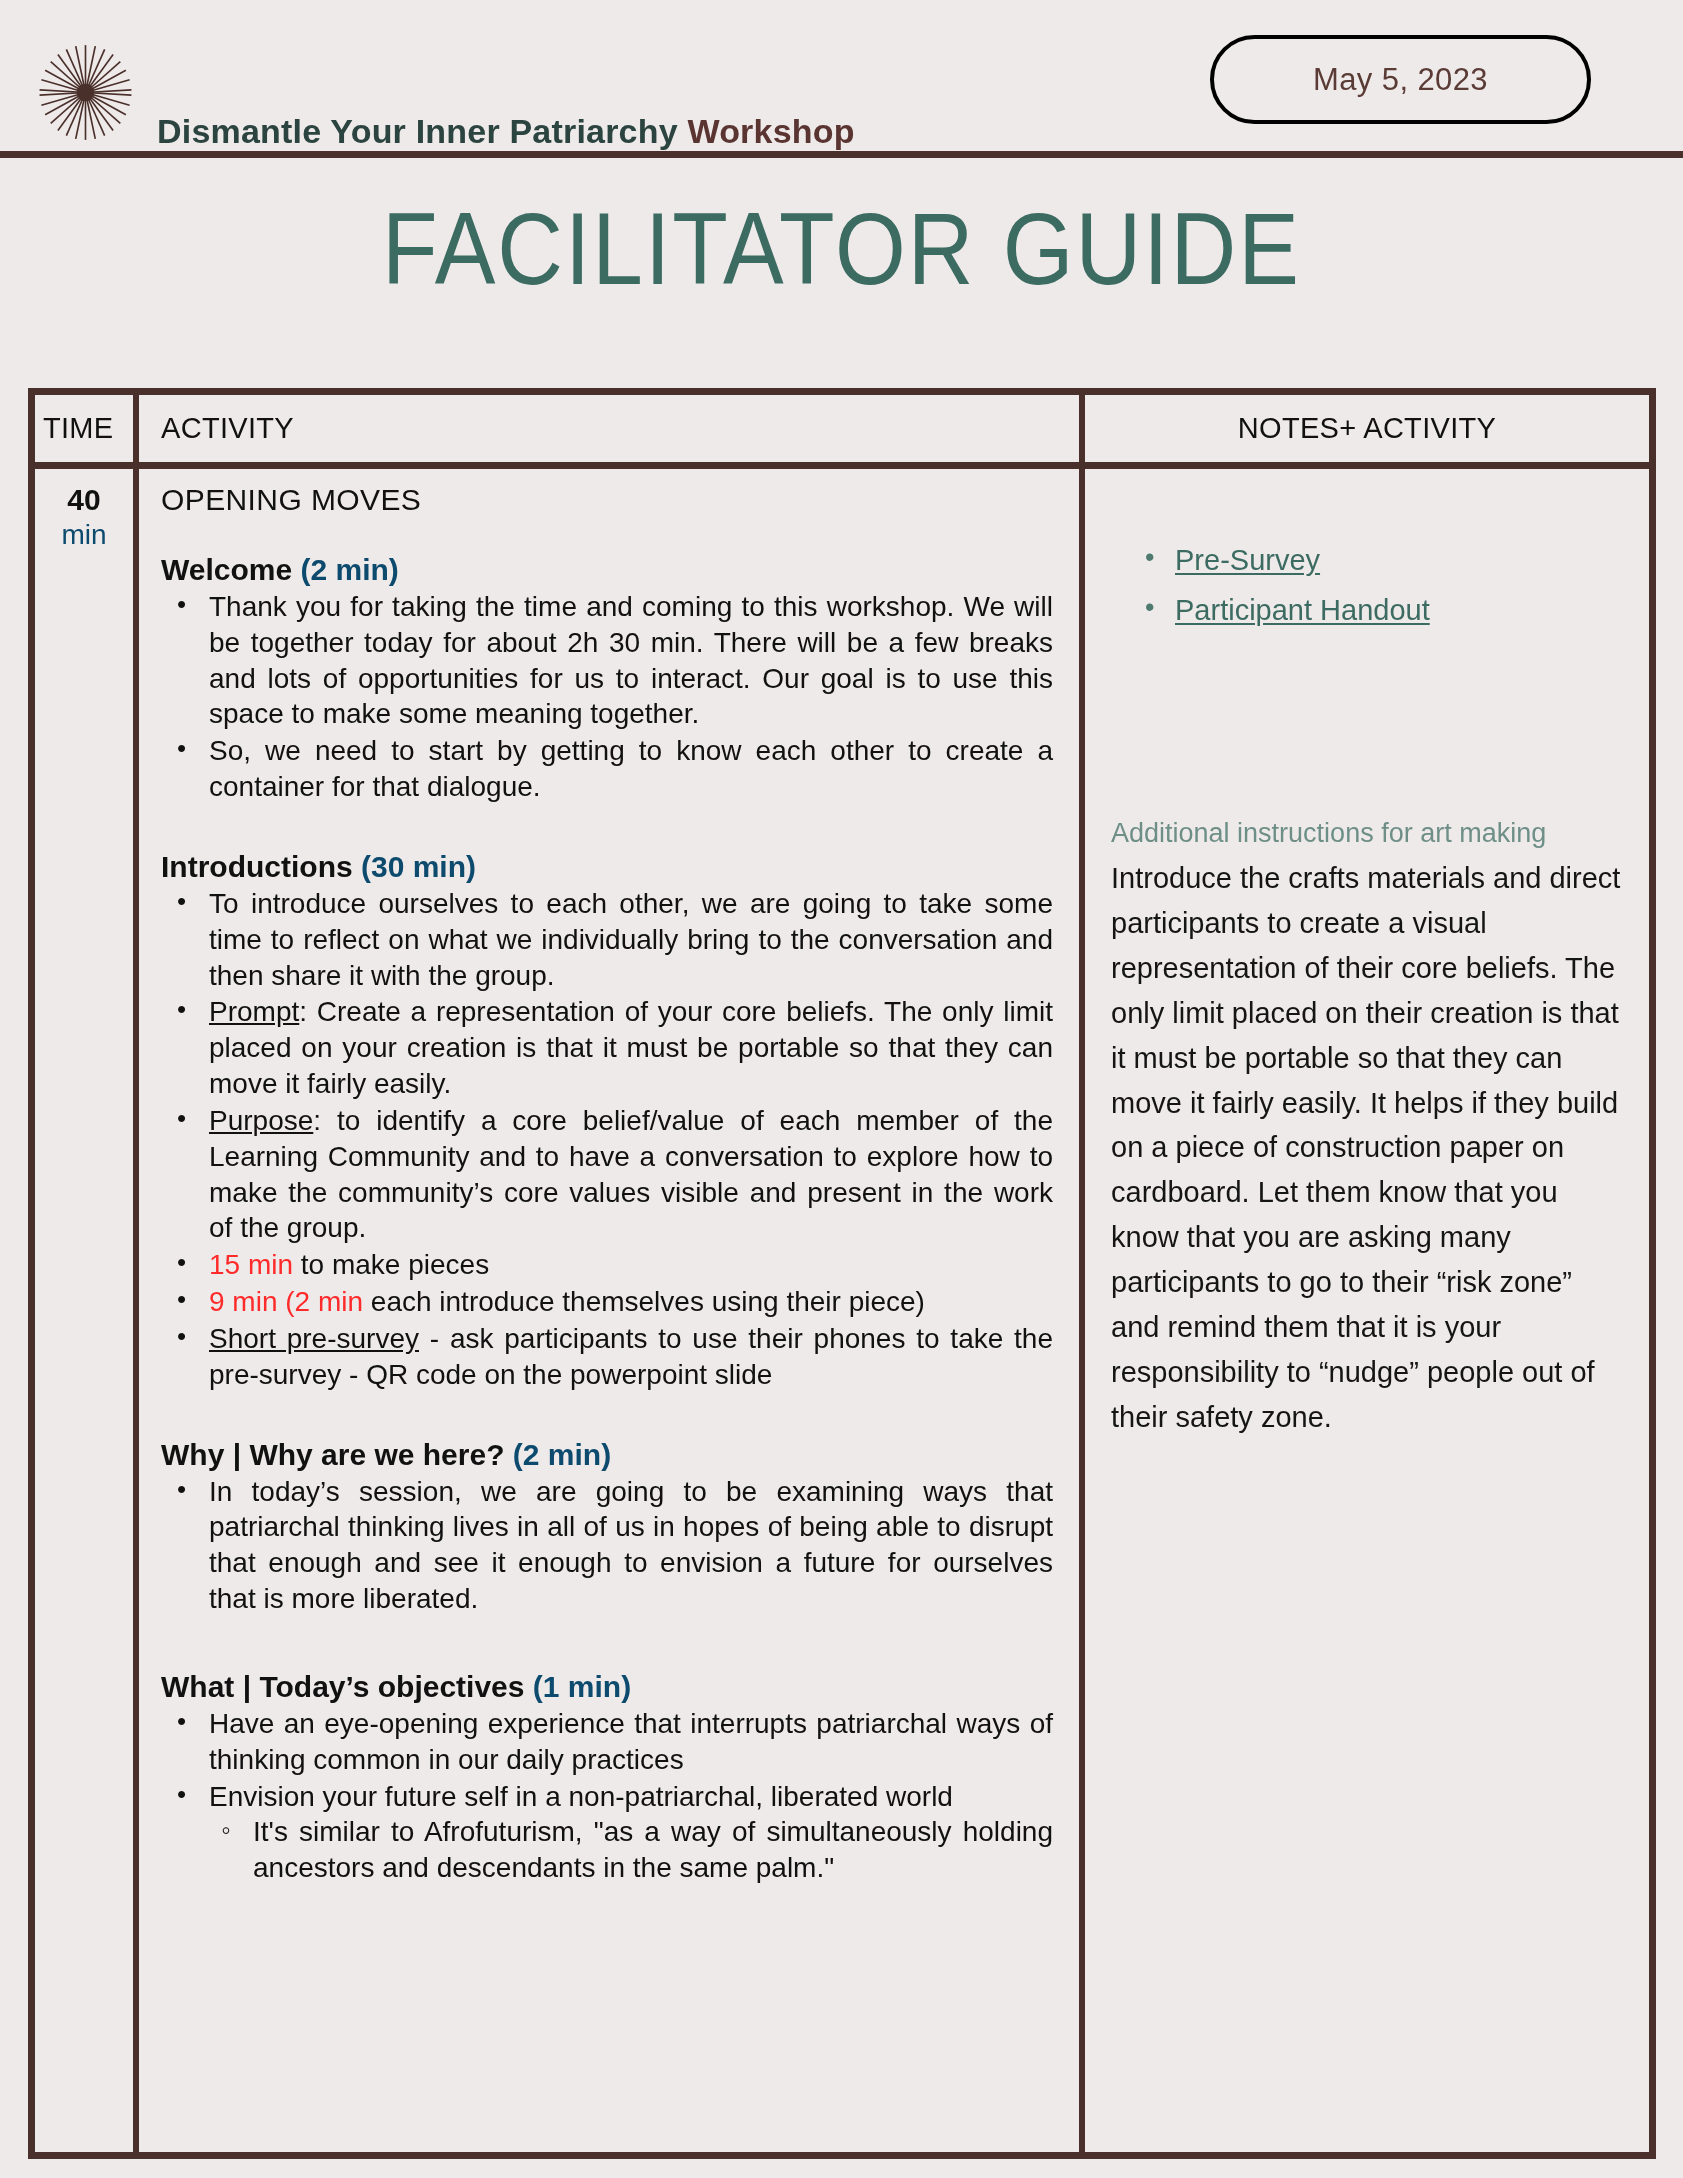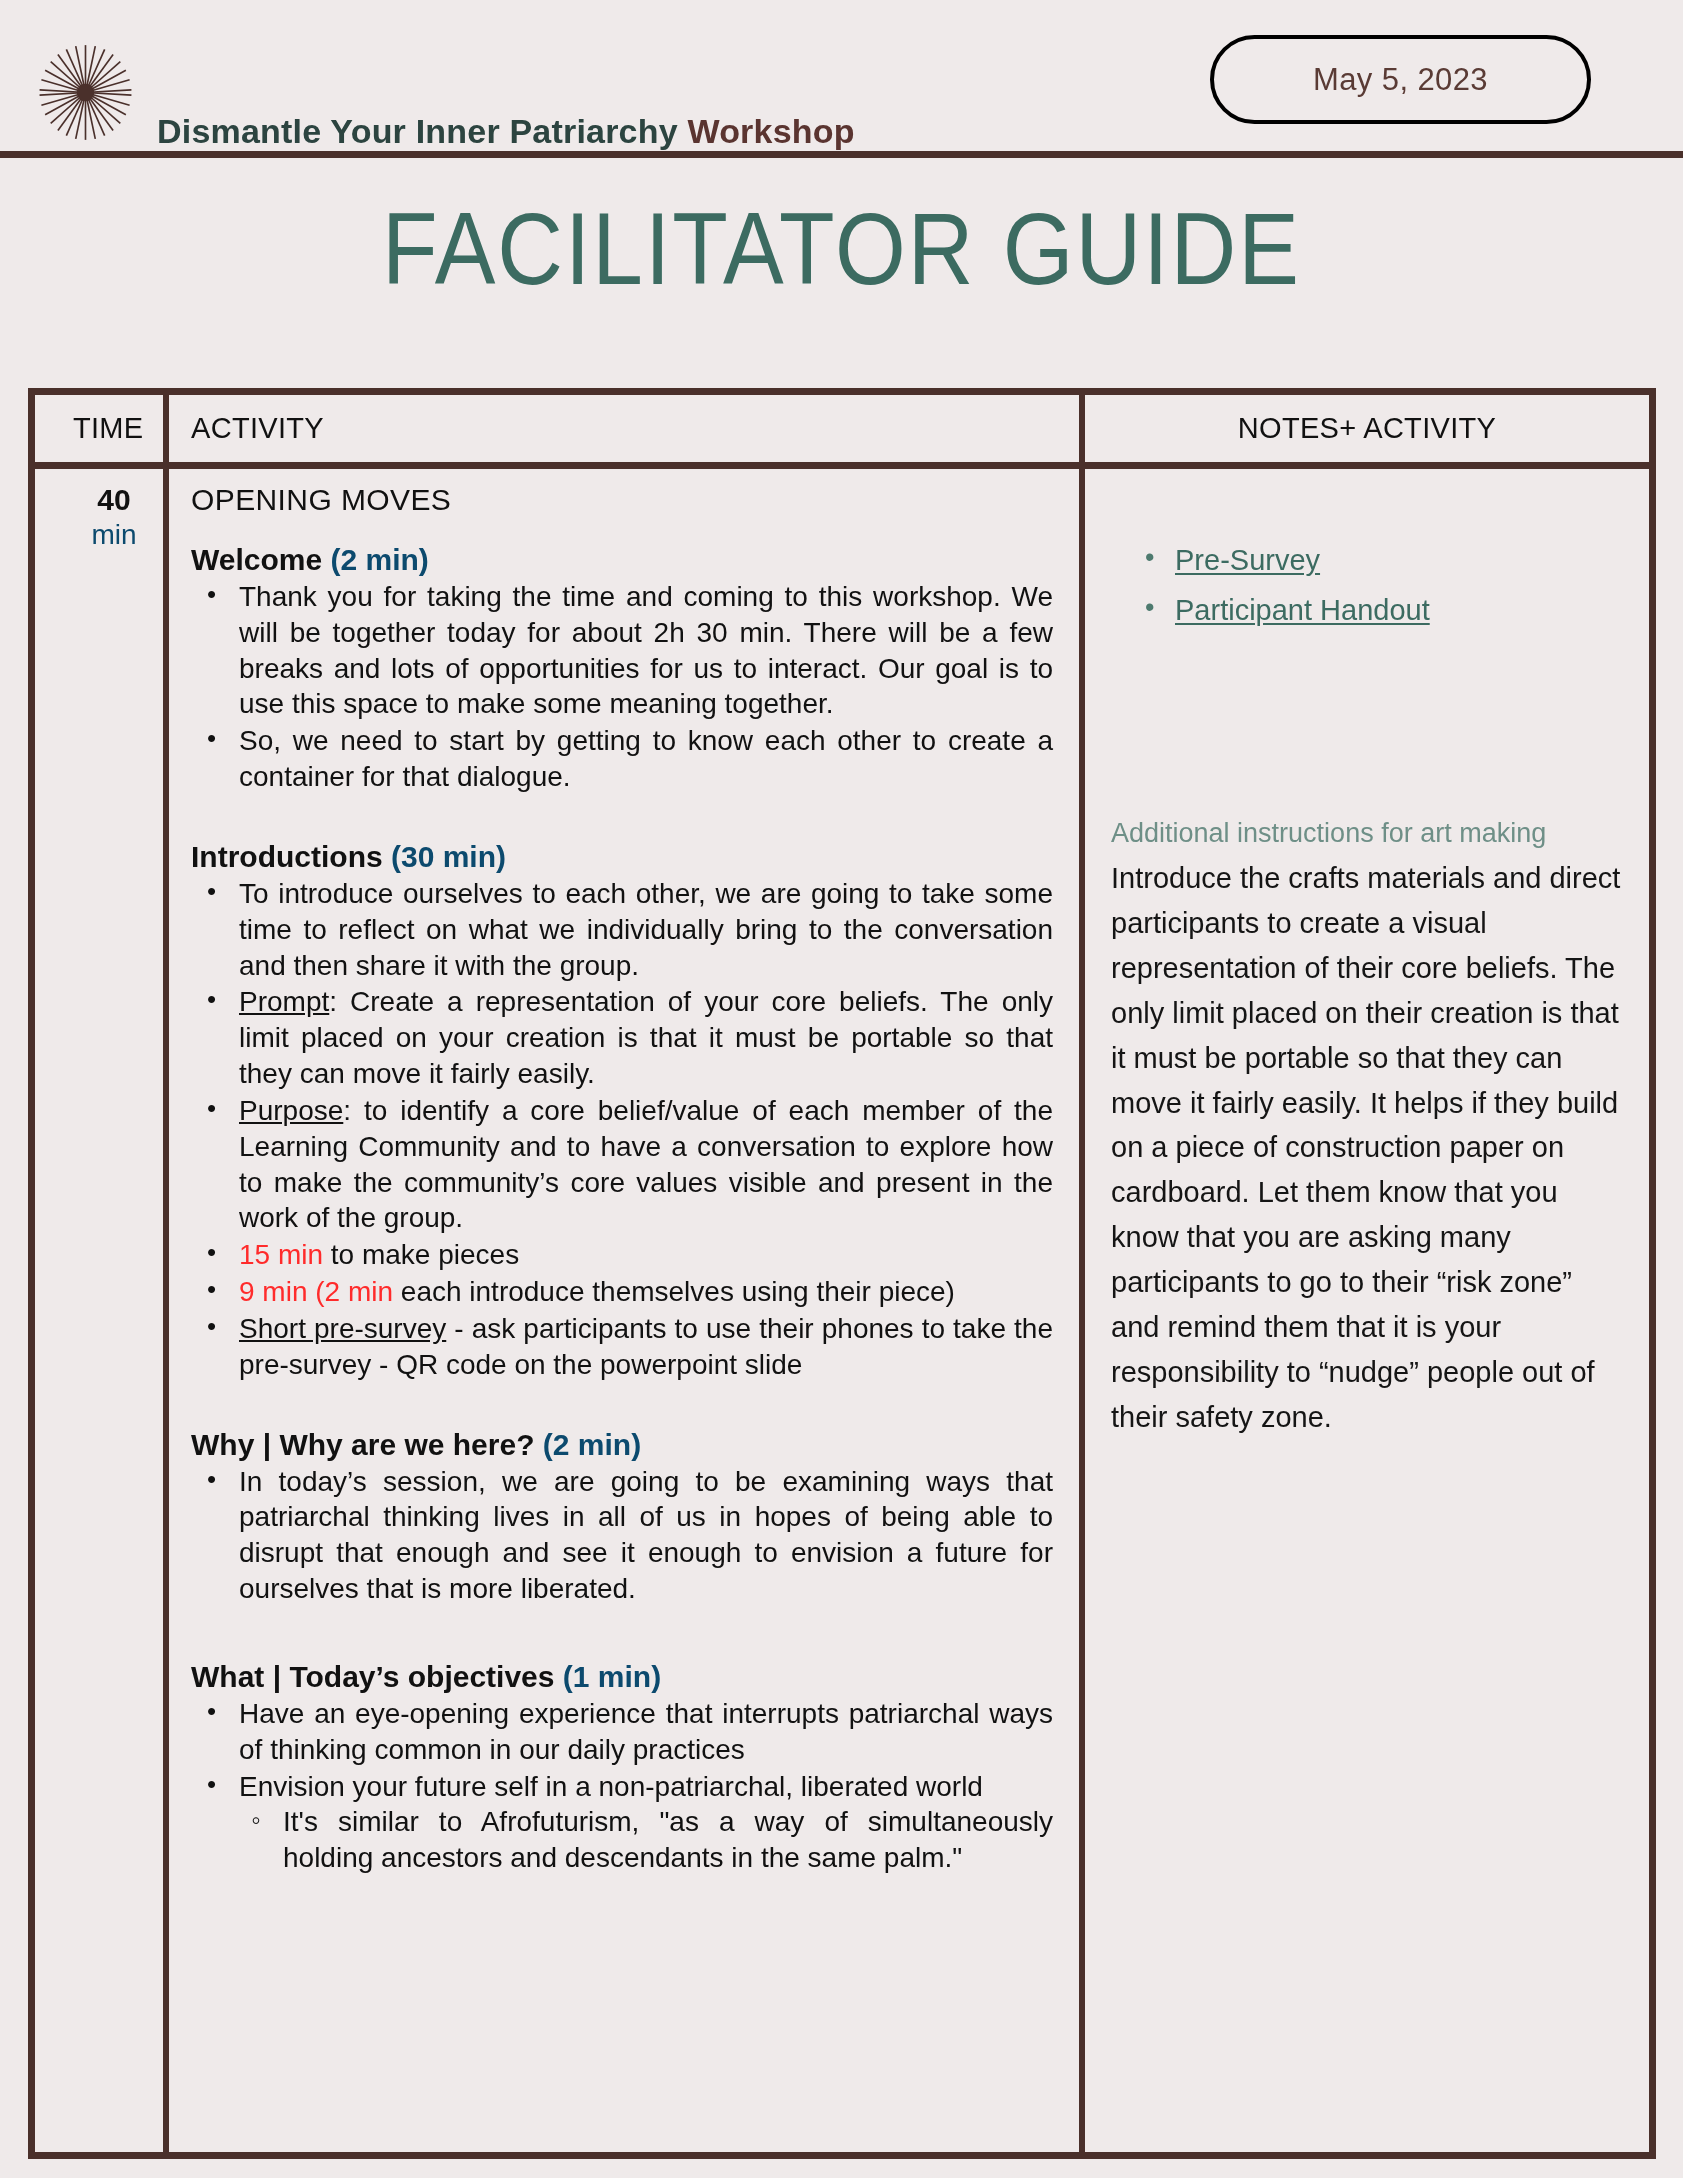--- a/index.html
+++ b/index.html
@@ -82,21 +82,21 @@
   
   .tbl {
     position: absolute;
     left: 28px;
     top: 388px;
     width: 1628px;
     border: 7px solid #4A302B;
     background: #EFEAEA;
   }
 
-  .tbl-row { display: flex; padding-left: 30px; }
+  .tbl-row { display: flex; }
 
   .c-time {
     flex: 0 0 104px;
     border-right: 6px solid #4A302B;
     padding: 14px 8px 10px 8px;
   }
   .c-act {
     flex: 1 1 auto;
     border-right: 6px solid #4A302B;
     padding: 14px 26px 20px 22px;
@@ -137,21 +137,21 @@
     color: #0c4a6e;
     text-align: center;
     line-height: 1.2;
   }
 
   
   .sec-title {
     font-size: 30px;
     color: #111;
     letter-spacing: 0.4px;
-    margin-bottom: 26px;
+    margin-bottom: 36px;
   }
   .sub-head {
     font-size: 30px;
     font-weight: bold;
     color: #111;
     margin-top: 22px;
     margin-bottom: 2px;
   }
   .sub-head .mins { color: #0c4a6e; font-weight: bold; text-align: center; }
 

